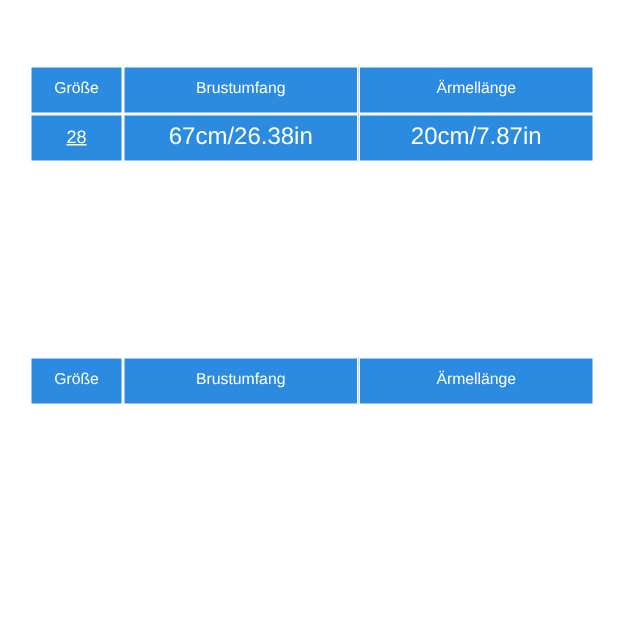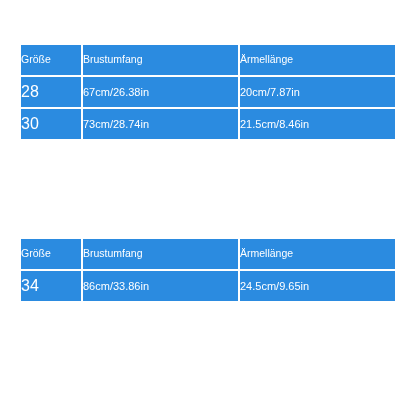--- a/index.html
+++ b/index.html
@@ -26,35 +26,35 @@
     margin: 0 auto;
     table-layout: fixed;
   }
   .table-block-1 { position: absolute; left: 20px; top: 44px; }
   .table-block-2 { position: absolute; left: 20px; top: 238px; }
   .size-table td {
     background: #2b8be0;
     color: #ffffff;
     border: 1px solid #ffffff;
     height: 30px;
-    text-align: left;
+    text-align: center;
     vertical-align: middle;
     font-size: 11px;
     padding: 0;
     line-height: 1.1;
   }
   .size-table tr.header-row td {
     font-size: 10.5px;
     height: 30px;
   }
   .col-size { width: 62px; }
   .col-chest { width: 157px; }
   .col-sleeve { width: 157px; }
-  .size-table td.cell-size { font-size: 16px; }
-  .size-table td.cell-val { font-size: 11px; }
+  .size-table td.cell-size { font-size: 12px; text-decoration: underline; }
+  .size-table td.cell-val { font-size: 16px; }
 </style>
 </head>
 <body>
 
 <div class="page">
 
   <table class="size-table table-block-1">
     <colgroup>
       <col class="col-size">
         <col class="col-chest">
@@ -64,41 +64,31 @@
       <tr class="header-row">
         <td>Größe</td>
         <td>Brustumfang</td>
         <td>Ärmellänge</td>
       </tr>
       <tr>
         <td class="cell-size">28</td>
         <td class="cell-val">67cm/26.38in</td>
         <td class="cell-val">20cm/7.87in</td>
       </tr>
-      <tr>
-        <td class="cell-size">30</td>
-        <td class="cell-val">73cm/28.74in</td>
-        <td class="cell-val">21.5cm/8.46in</td>
-      </tr>
     </tbody>
   </table>
 
   <table class="size-table table-block-2">
     <colgroup>
       <col class="col-size">
         <col class="col-chest">
         <col class="col-sleeve">
     </colgroup>
     <tbody>
       <tr class="header-row">
         <td>Größe</td>
         <td>Brustumfang</td>
         <td>Ärmellänge</td>
       </tr>
-      <tr>
-        <td class="cell-size">34</td>
-        <td class="cell-val">86cm/33.86in</td>
-        <td class="cell-val">24.5cm/9.65in</td>
-      </tr>
     </tbody>
   </table>
 
 </div>
 
 </body></html>

